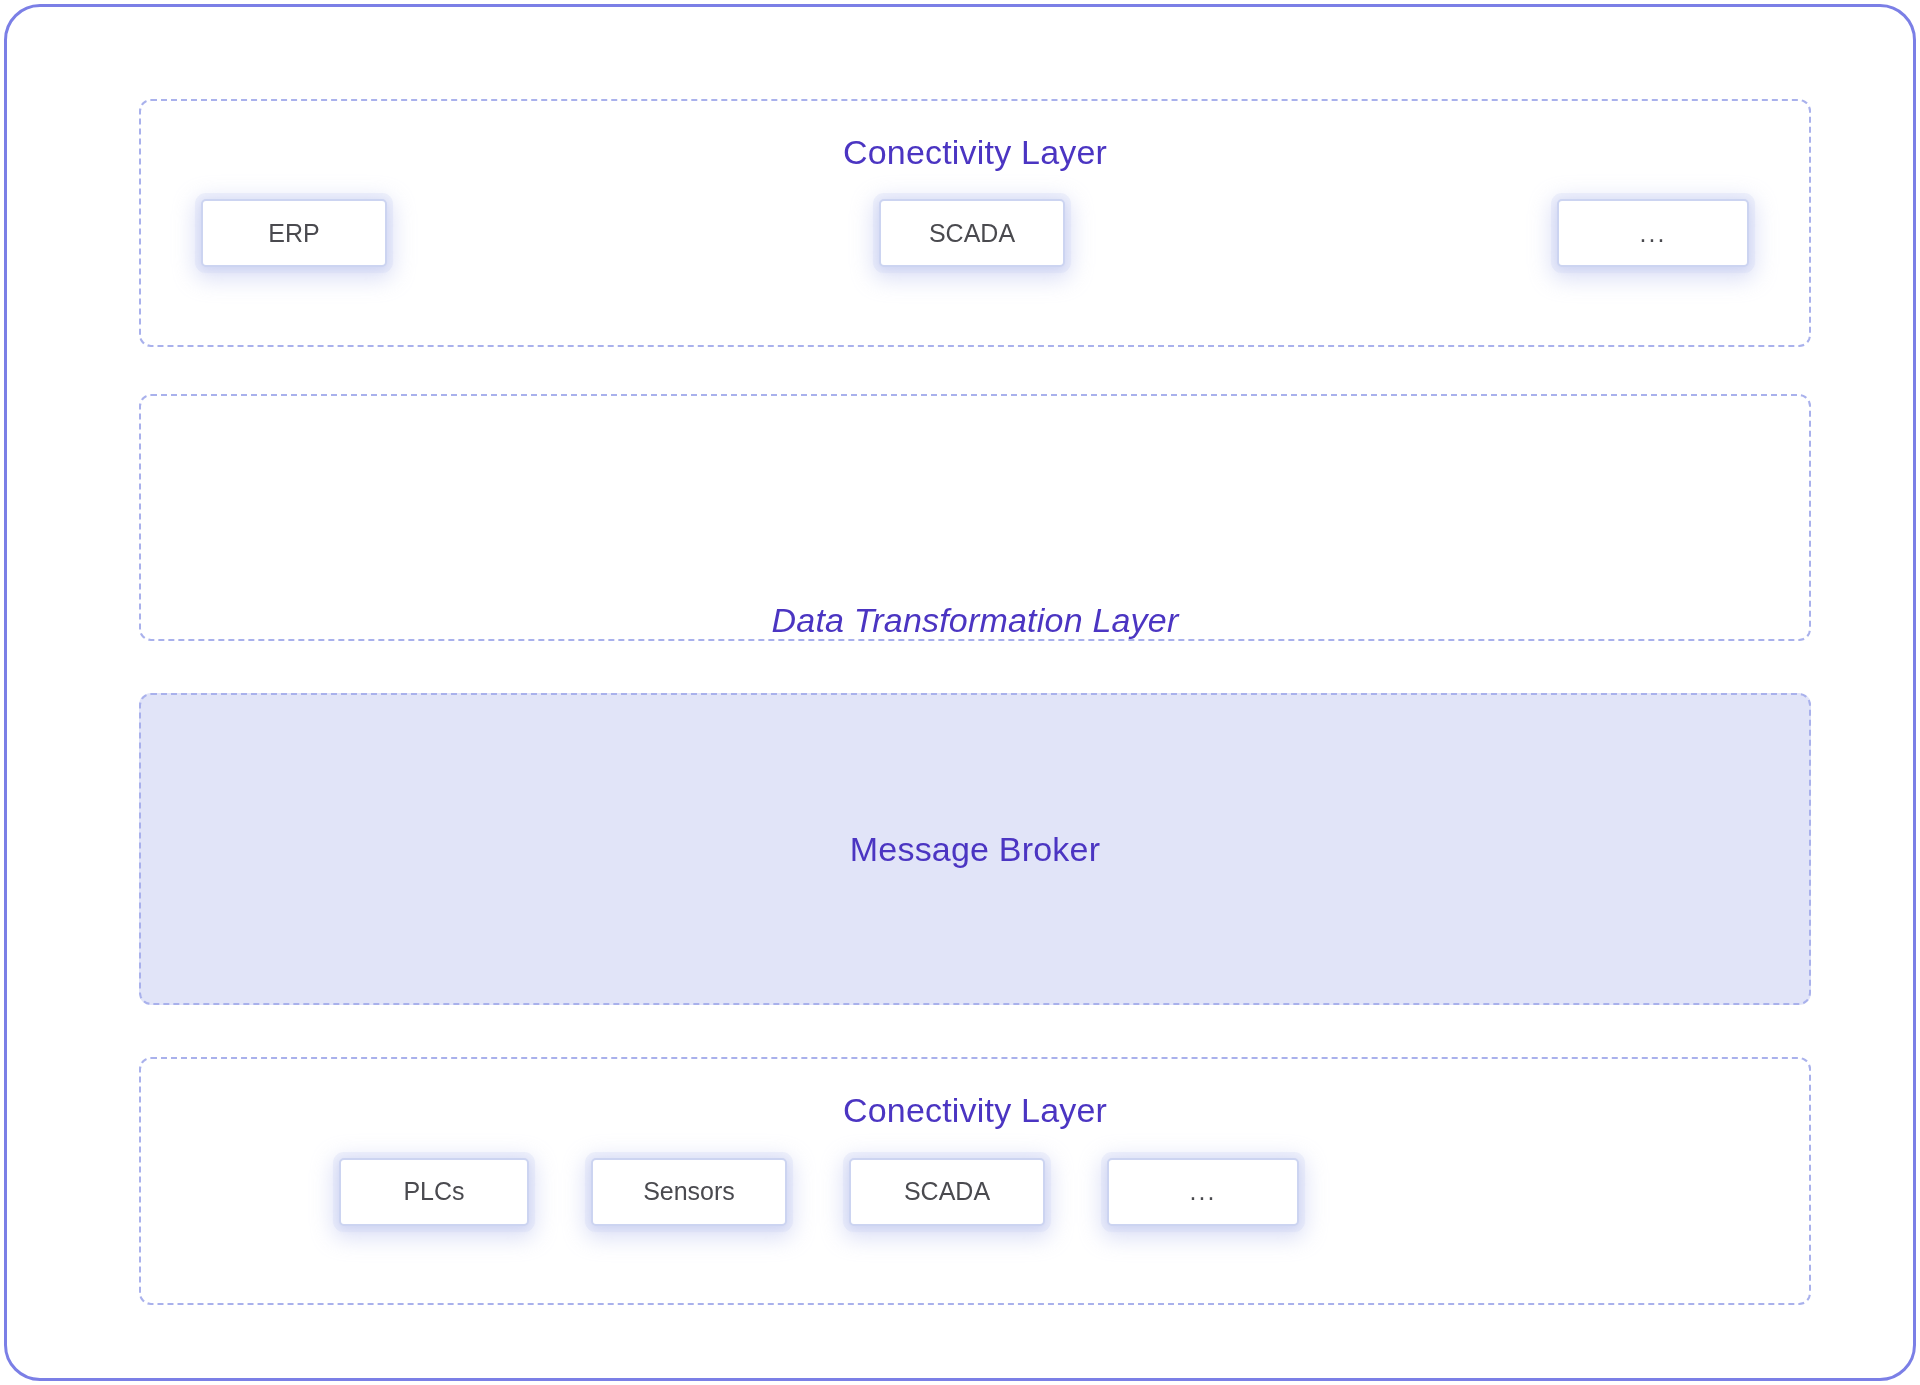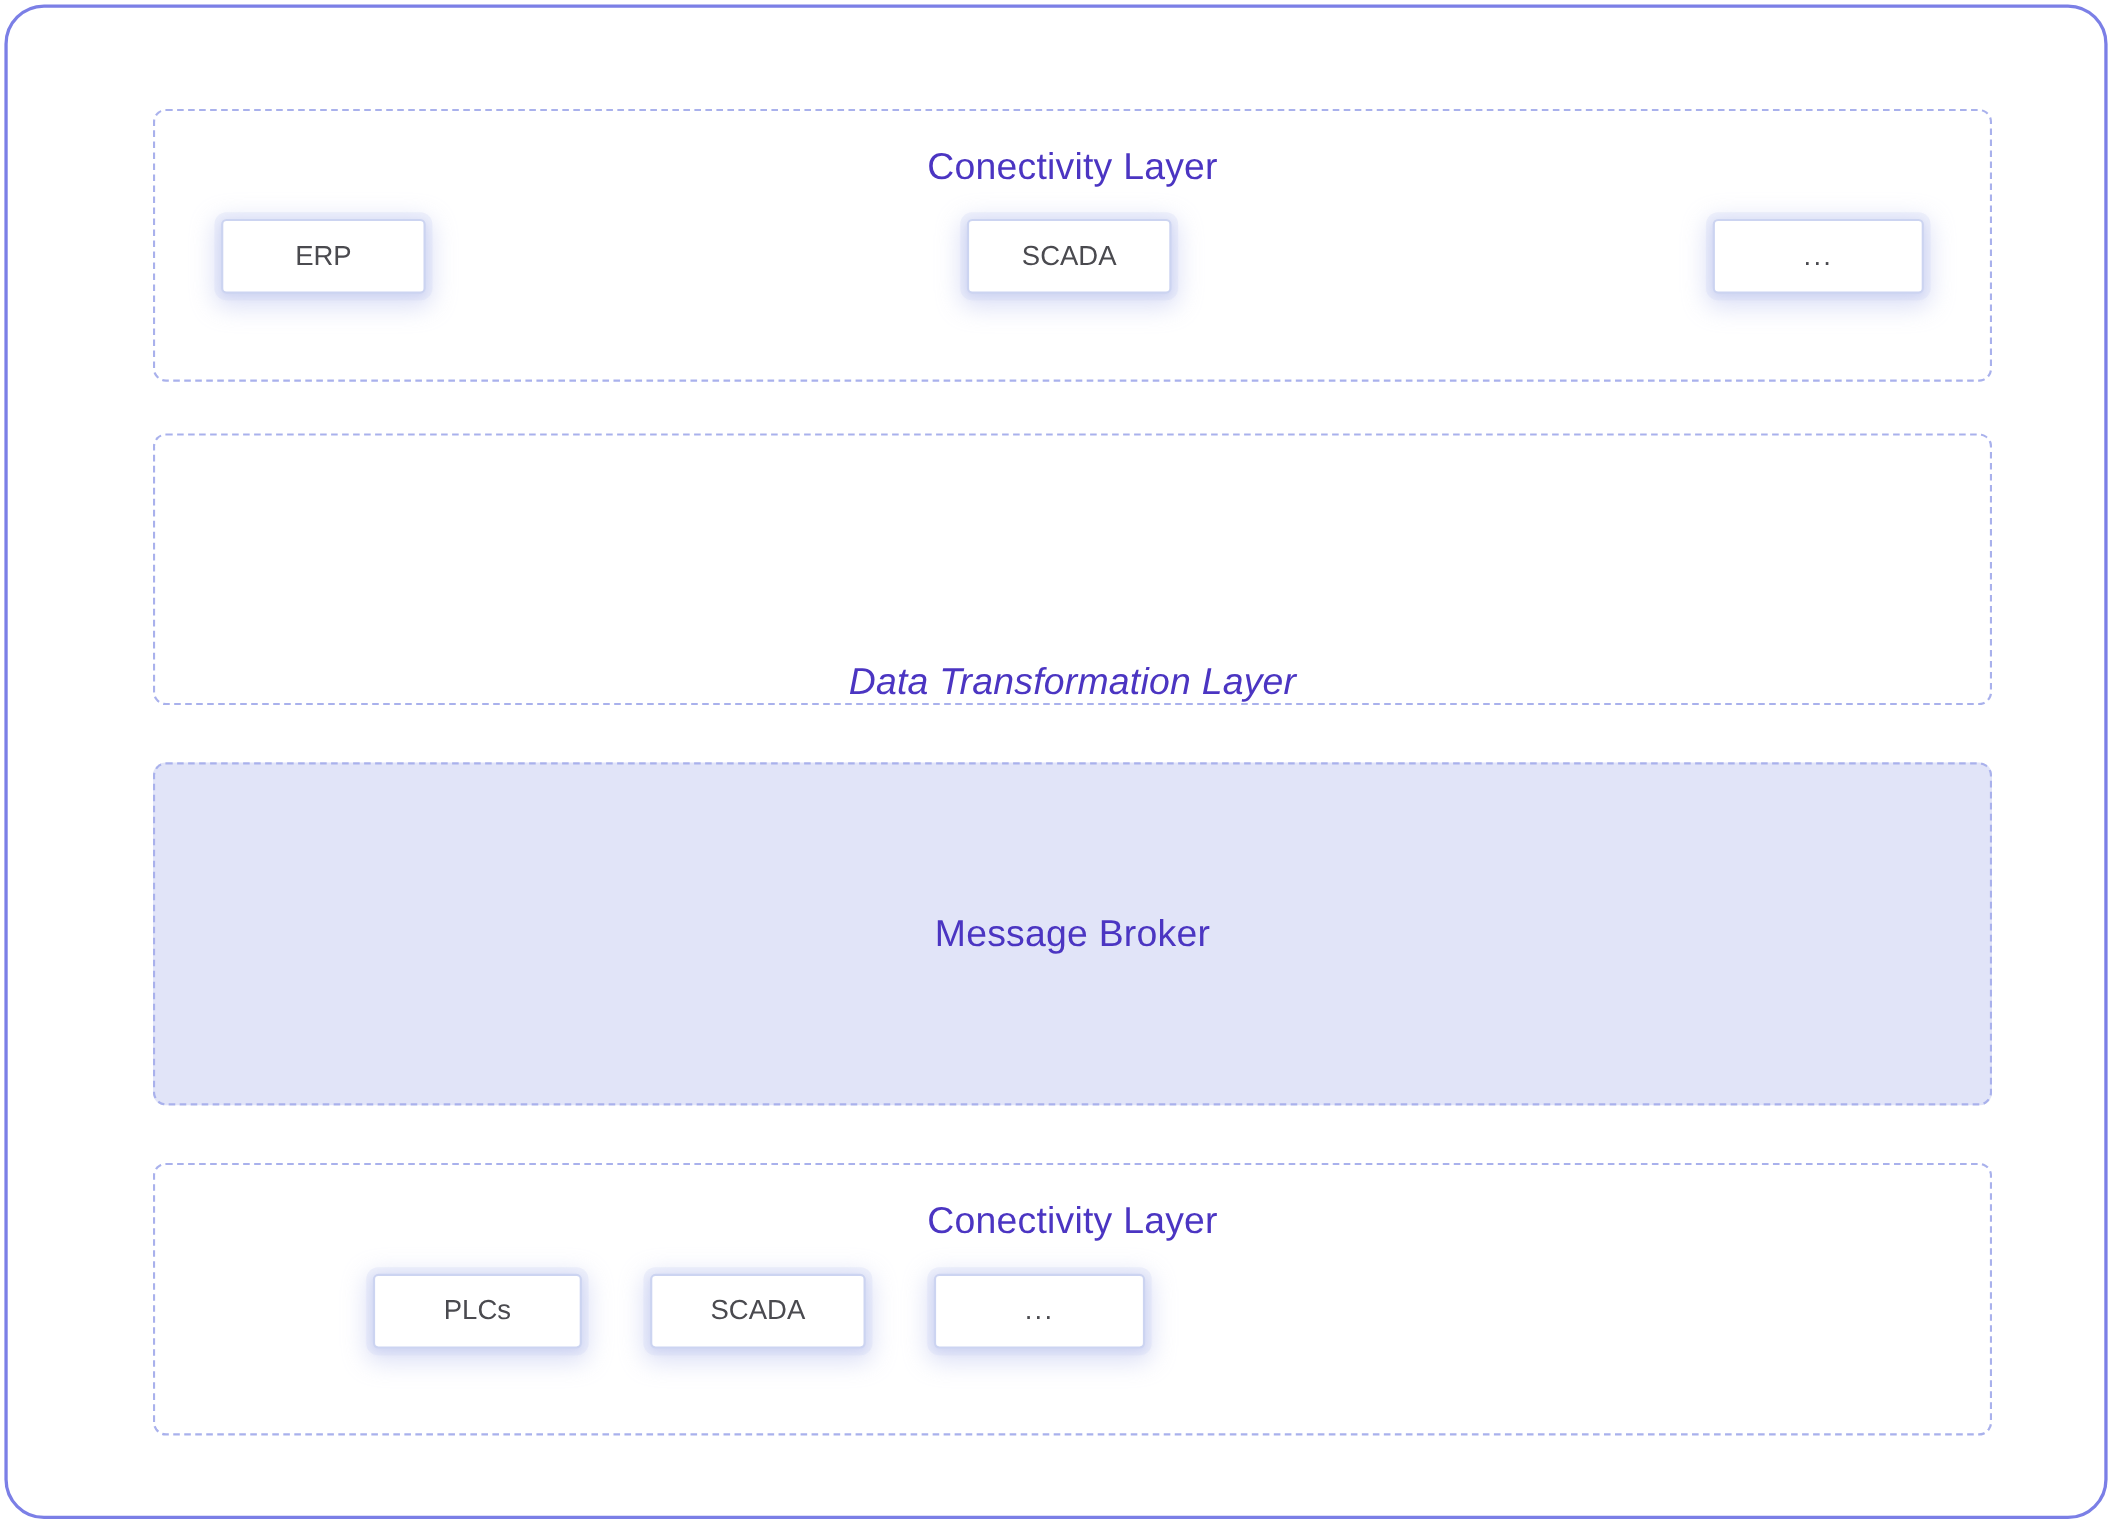--- a/index.html
+++ b/index.html
@@ -172,20 +172,23 @@
       </section>
 
       <section class="layer layer-connectivity-bottom">
         <div class="layer-title">Conectivity Layer</div>
 
         <div class="node-row row-bottom">
           <div class="node node-bottom">
             <span>PLCs</span>
           </div>
           <div class="node node-bottom-wide">
+            <span>Sensors</span>
+          </div>
+          <div class="node node-bottom-wide">
             <span>SCADA</span>
           </div>
           <div class="node node-ellipsis">
             <span>...</span>
           </div>
         </div>
       </section>
 
     </div>
   </div>

